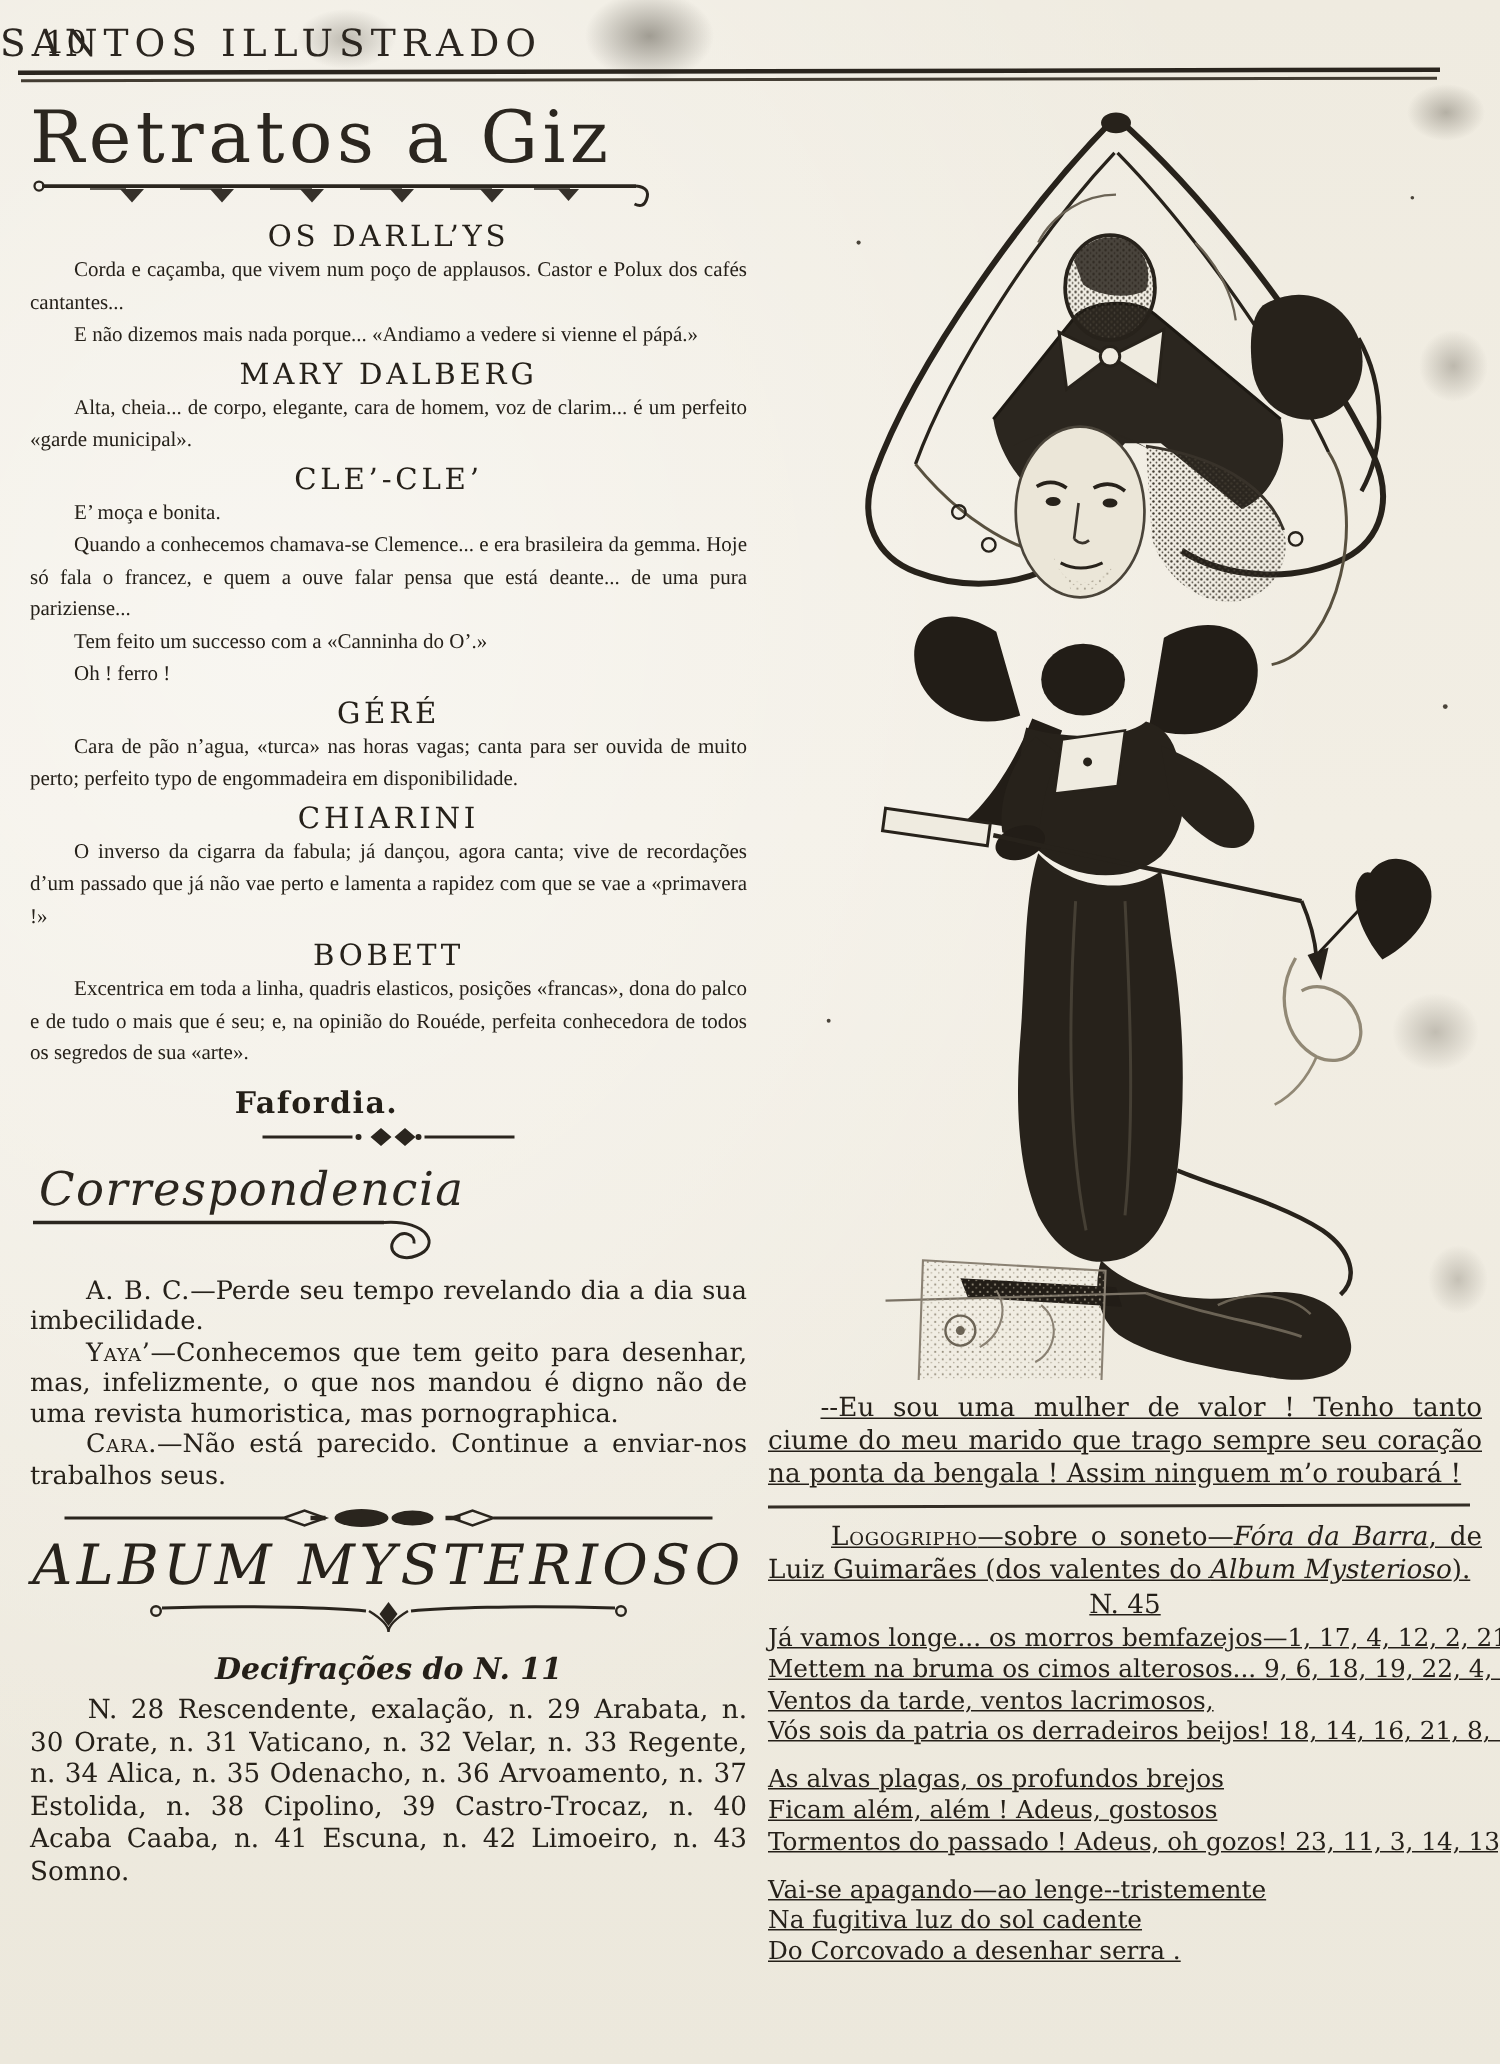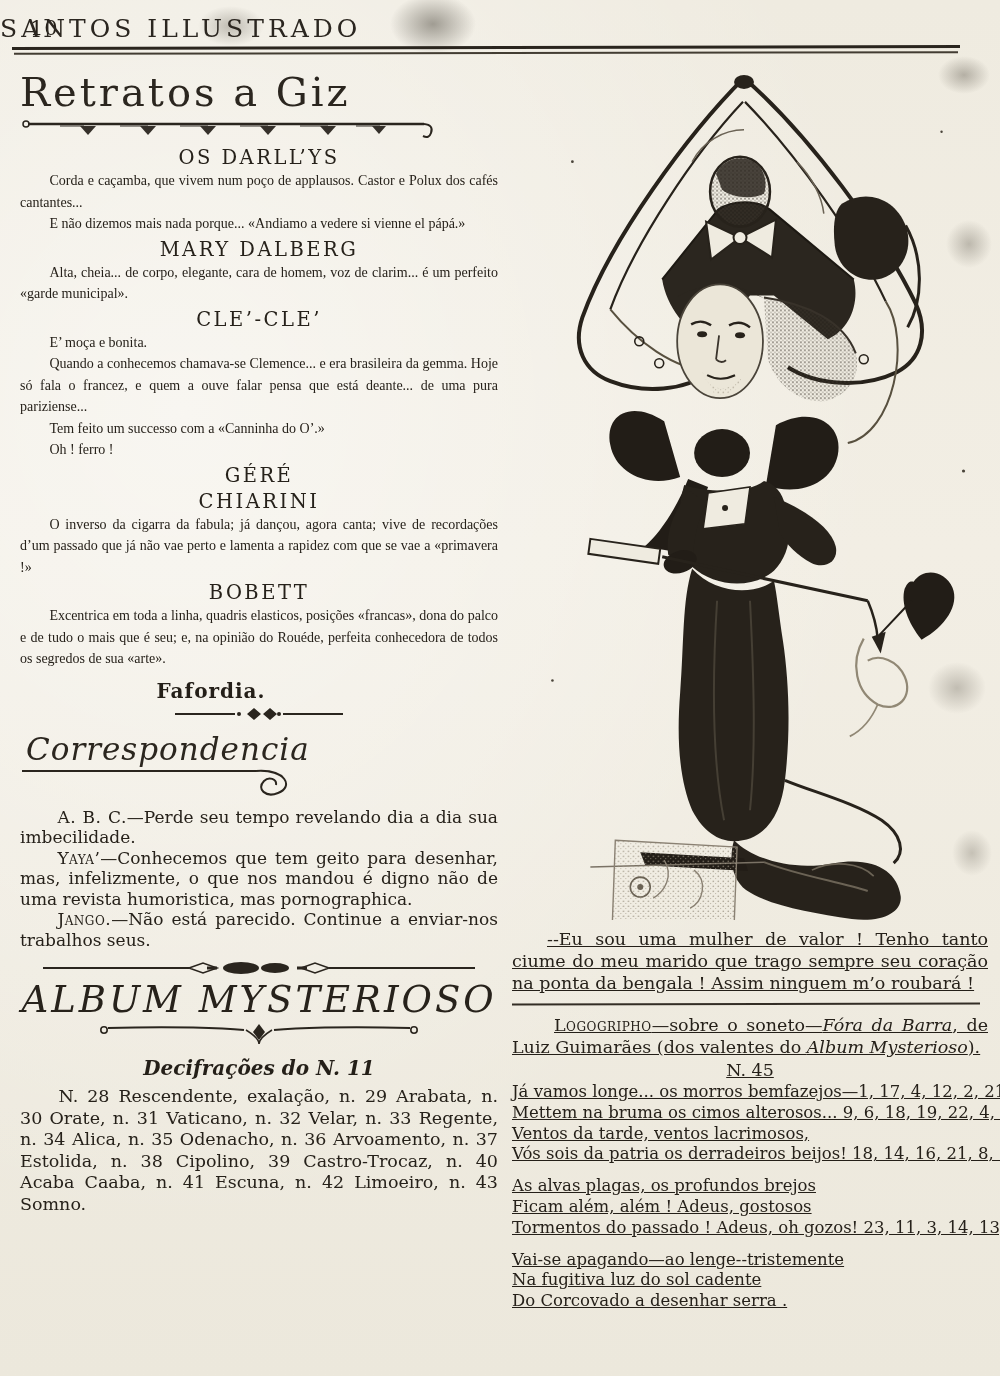--- a/index.html
+++ b/index.html
@@ -17,21 +17,21 @@
   .pagenum{position:absolute;left:30px;top:16px;font-size:21px;letter-spacing:1px;}
   .masthead{position:absolute;left:0;right:40px;top:14px;
     font-size:25px;letter-spacing:4px;color:#2b2620;}
   .rule1{position:absolute;left:12px;top:46px;width:948px;height:3px;background:#2a251e;transform:rotate(-.12deg);}
   .rule2{position:absolute;left:14px;top:52px;width:944px;height:2px;background:#433d33;transform:rotate(-.1deg);}
 
   
   .col-left{position:absolute;left:20px;top:60px;width:478px;}
   .col-right{position:absolute;left:512px;top:42px;width:476px;text-decoration:underline;}
 
-  .giz-title{font-size:40px;letter-spacing:3px;color:#2b261f;margin:8px 0 0 0;line-height:48px;}
+  .giz-title{font-size:48px;letter-spacing:3px;color:#2b261f;margin:8px 0 0 0;line-height:48px;}
   .giz-ornament{display:block;margin:2px 0 6px 0;}
 
   .sec-head{text-align:center;font-size:19.5px;letter-spacing:2.5px;margin:3px 0 1px 0;line-height:23px;color:#26211a;}
   .body-text p{margin:0;font-size:14px;line-height:21.5px;text-align:justify;text-indent:2.1em;color:#26211a;font-family:Liberation Serif, serif;}
   .signature{text-align:center;font-weight:bold;font-size:20px;letter-spacing:1px;margin:9px 96px 0 0;}
   .mini-divider{display:block;margin:4px auto 0 auto;}
 
   .corresp-head{font-style:italic;font-size:31px;margin:10px 0 0 6px;letter-spacing:1px;color:#2b261f;}
   .corresp-flourish{display:block;margin:-4px 0 10px 0;}
   .corresp-item{margin:0;font-size:17px;line-height:20.5px;text-align:justify;text-indent:2.2em;color:#26211a;}
@@ -104,20 +104,23 @@
 
       <div class="sec-head">CLE’-CLE’</div>
       <div>
           <p>E’ moça e bonita.</p>
           <p>Quando a conhecemos chamava-se Clemence... e era brasileira da gemma. Hoje só fala o francez, e quem a ouve falar pensa que está deante... de uma pura pariziense...</p>
           <p>Tem feito um successo com a «Canninha do O’.»</p>
           <p>Oh ! ferro !</p>
         </div>
 
       <div class="sec-head">GÉRÉ</div>
+      <div>
+          <p>Cara de pão n’agua, «turca» nas horas vagas; canta para ser ouvida de muito perto; perfeito typo de engommadeira em disponibilidade.</p>
+        </div>
 
       <div class="sec-head">CHIARINI</div>
       <div>
           <p>O inverso da cigarra da fabula; já dançou, agora canta; vive de recordações d’um passado que já não vae perto e lamenta a rapidez com que se vae a «primavera !»</p>
         </div>
 
       <div class="sec-head">BOBETT</div>
       <div>
           <p>Excentrica em toda a linha, quadris elasticos, posições «francas», dona do palco e de tudo o mais que é seu; e, na opinião do Rouéde, perfeita conhecedora de todos os segredos de sua «arte».</p>
         </div>
@@ -134,21 +137,21 @@
 
     <div class="corresp-head">Correspondencia</div>
     <svg class="corresp-flourish" width="300" height="34" viewBox="0 0 300 34">
       <path d="M2,8 H236" stroke="#2a251e" stroke-width="2.2" fill="none"></path>
       <path d="M236,8 c30,-2 38,16 22,22 c-12,5 -22,-4 -14,-12 c5,-5 13,-2 12,4" stroke="#2a251e" stroke-width="2" fill="none"></path>
     </svg>
 
     <div>
       <p class="corresp-item"><span class="sc">A. B. C.</span><span>—Perde seu tempo revelando dia a dia sua imbecilidade.</span></p>
       <p class="corresp-item"><span class="sc">Yaya’</span><span>—Conhecemos que tem geito para desenhar, mas, infelizmente, o que nos mandou é digno não de uma revista humoristica, mas pornographica.</span></p>
-      <p class="corresp-item"><span class="sc">Jango.</span><span>—Não está parecido. Continue a enviar-nos trabalhos seus.</span></p>
+      <p class="corresp-item"><span class="sc">Cara.</span><span>—Não está parecido. Continue a enviar-nos trabalhos seus.</span></p>
     </div>
 
     <svg class="album-divider" width="440" height="16" viewBox="0 0 440 16">
       <path d="M4,8 H150 M290,8 H436" stroke="#2a251e" stroke-width="2" fill="none"></path>
       <path d="M150,8 l14,-5 l14,5 l-14,5 z M262,8 l14,-5 l14,5 l-14,5 z" fill="none" stroke="#2a251e" stroke-width="1.6"></path>
       <ellipse cx="202" cy="8" rx="18" ry="6" fill="#2a251e"></ellipse>
       <ellipse cx="236" cy="8" rx="14" ry="5" fill="#2a251e"></ellipse>
       <path d="M178,8 h-10 M258,8 h10" stroke="#2a251e" stroke-width="3"></path>
     </svg>
 

